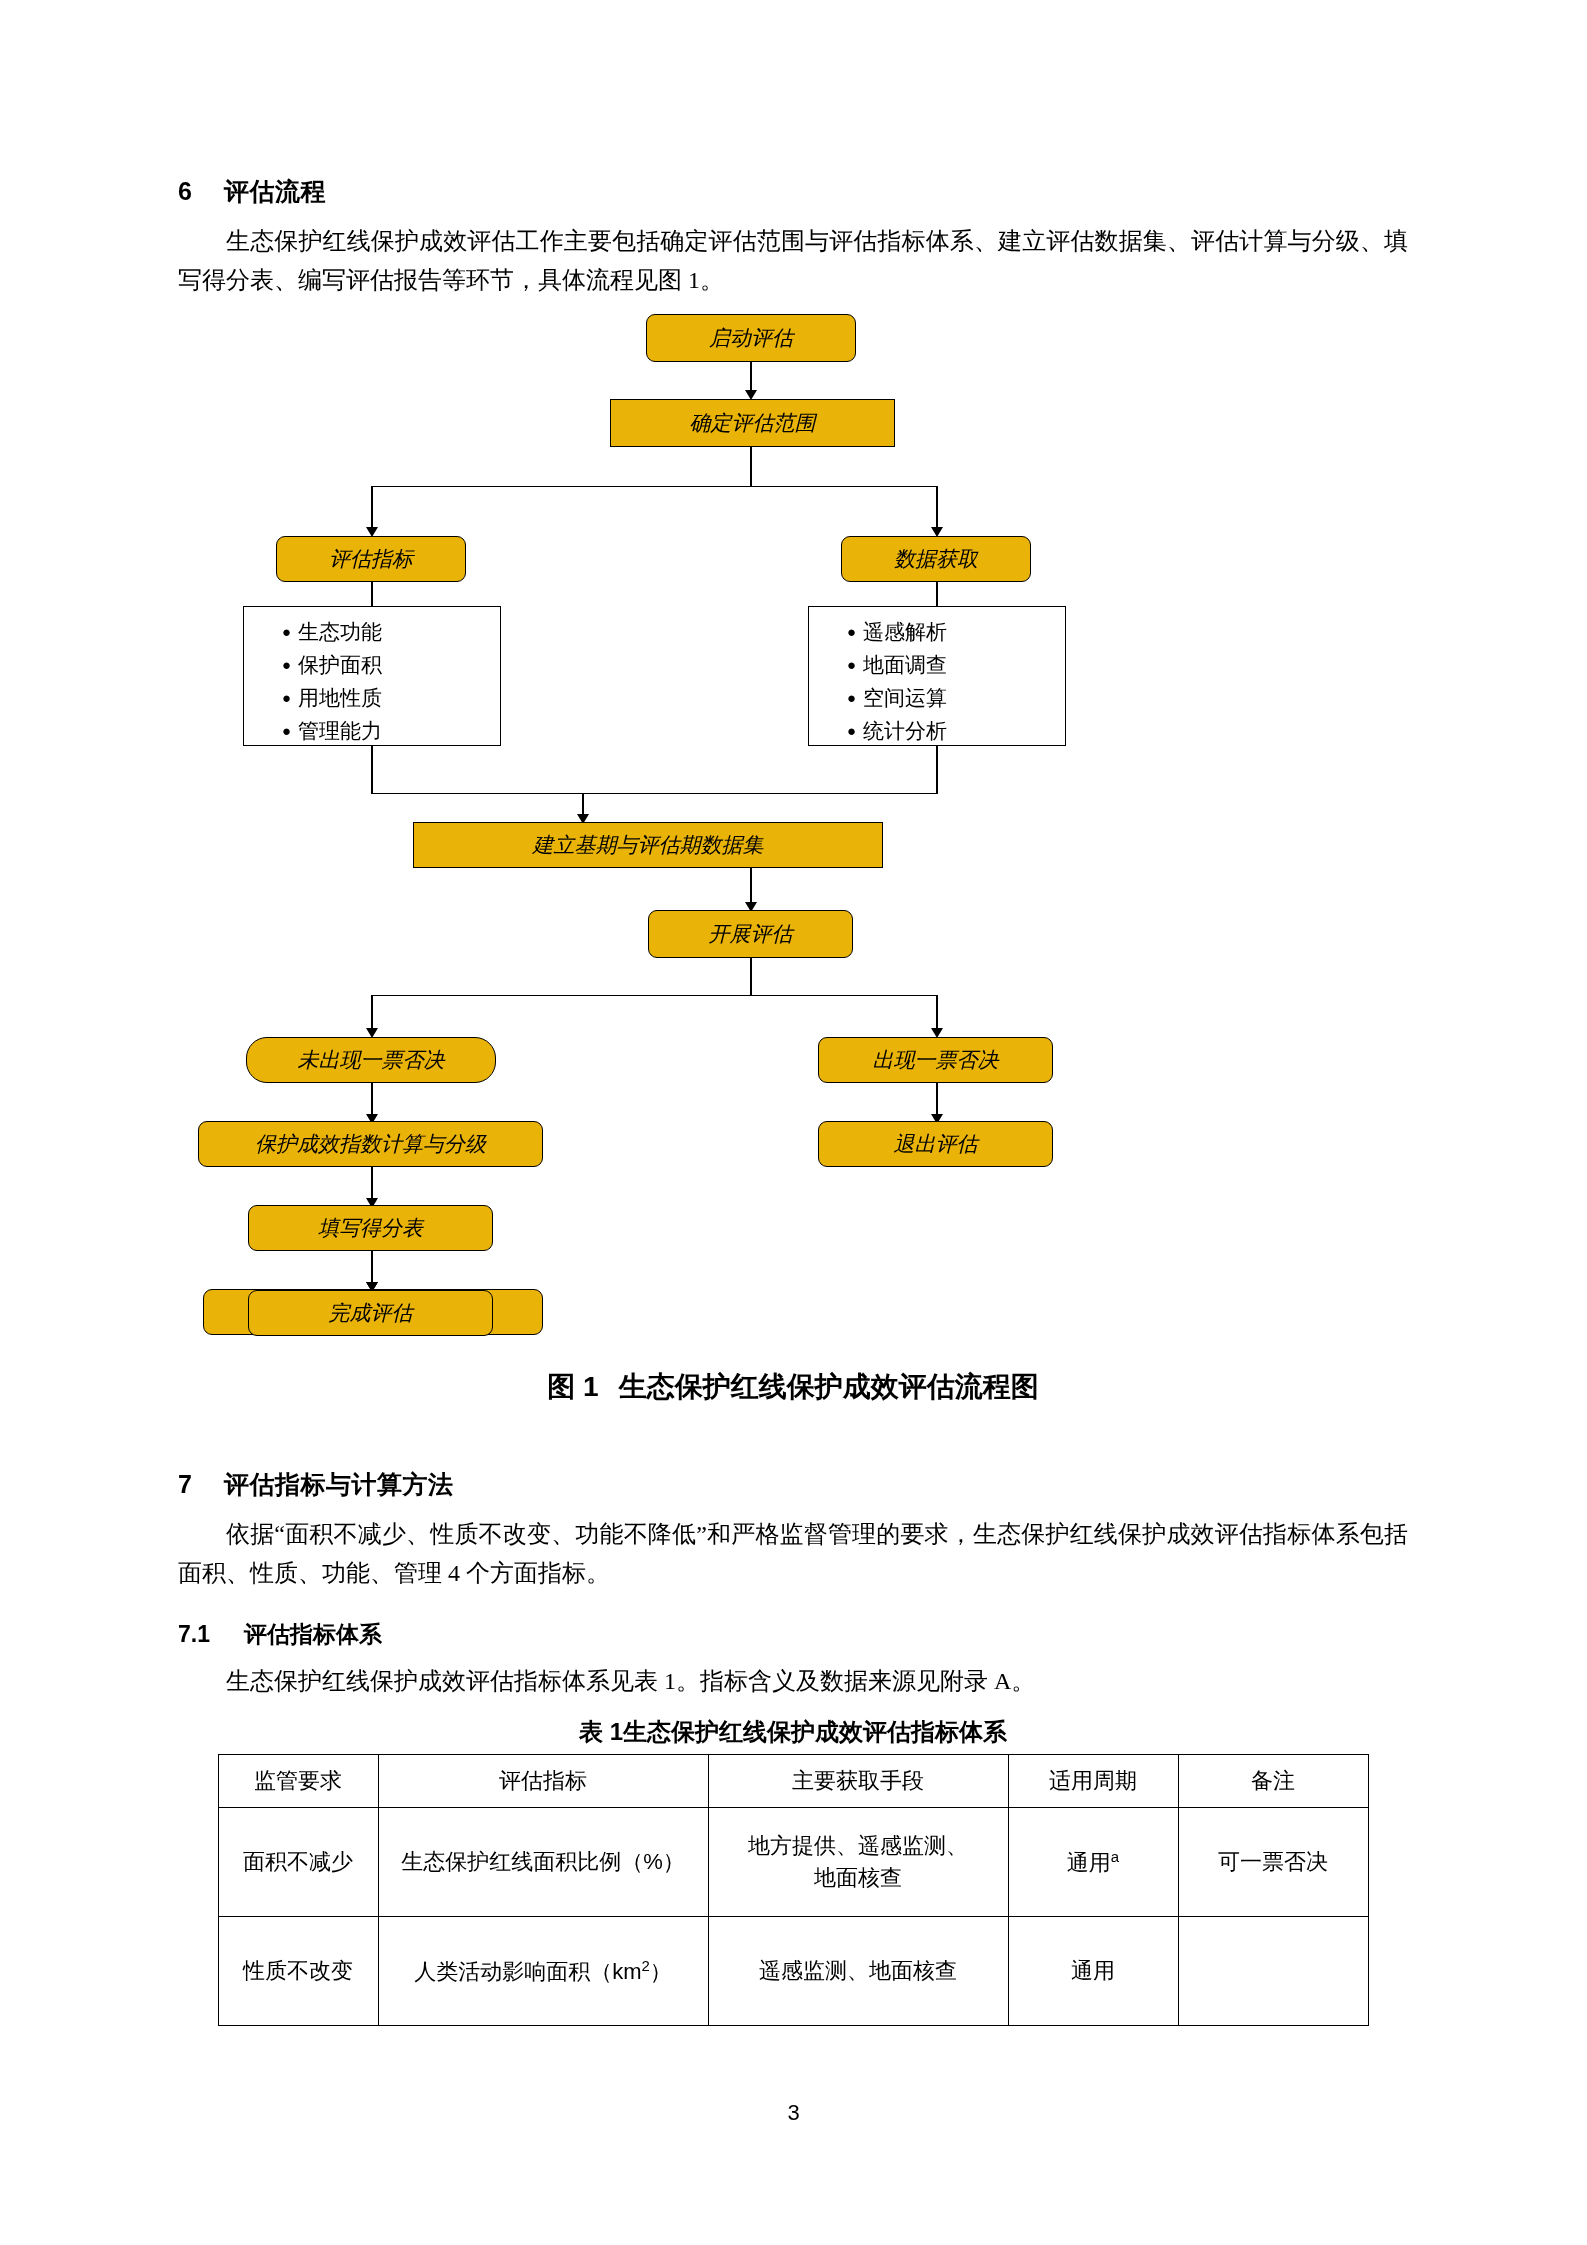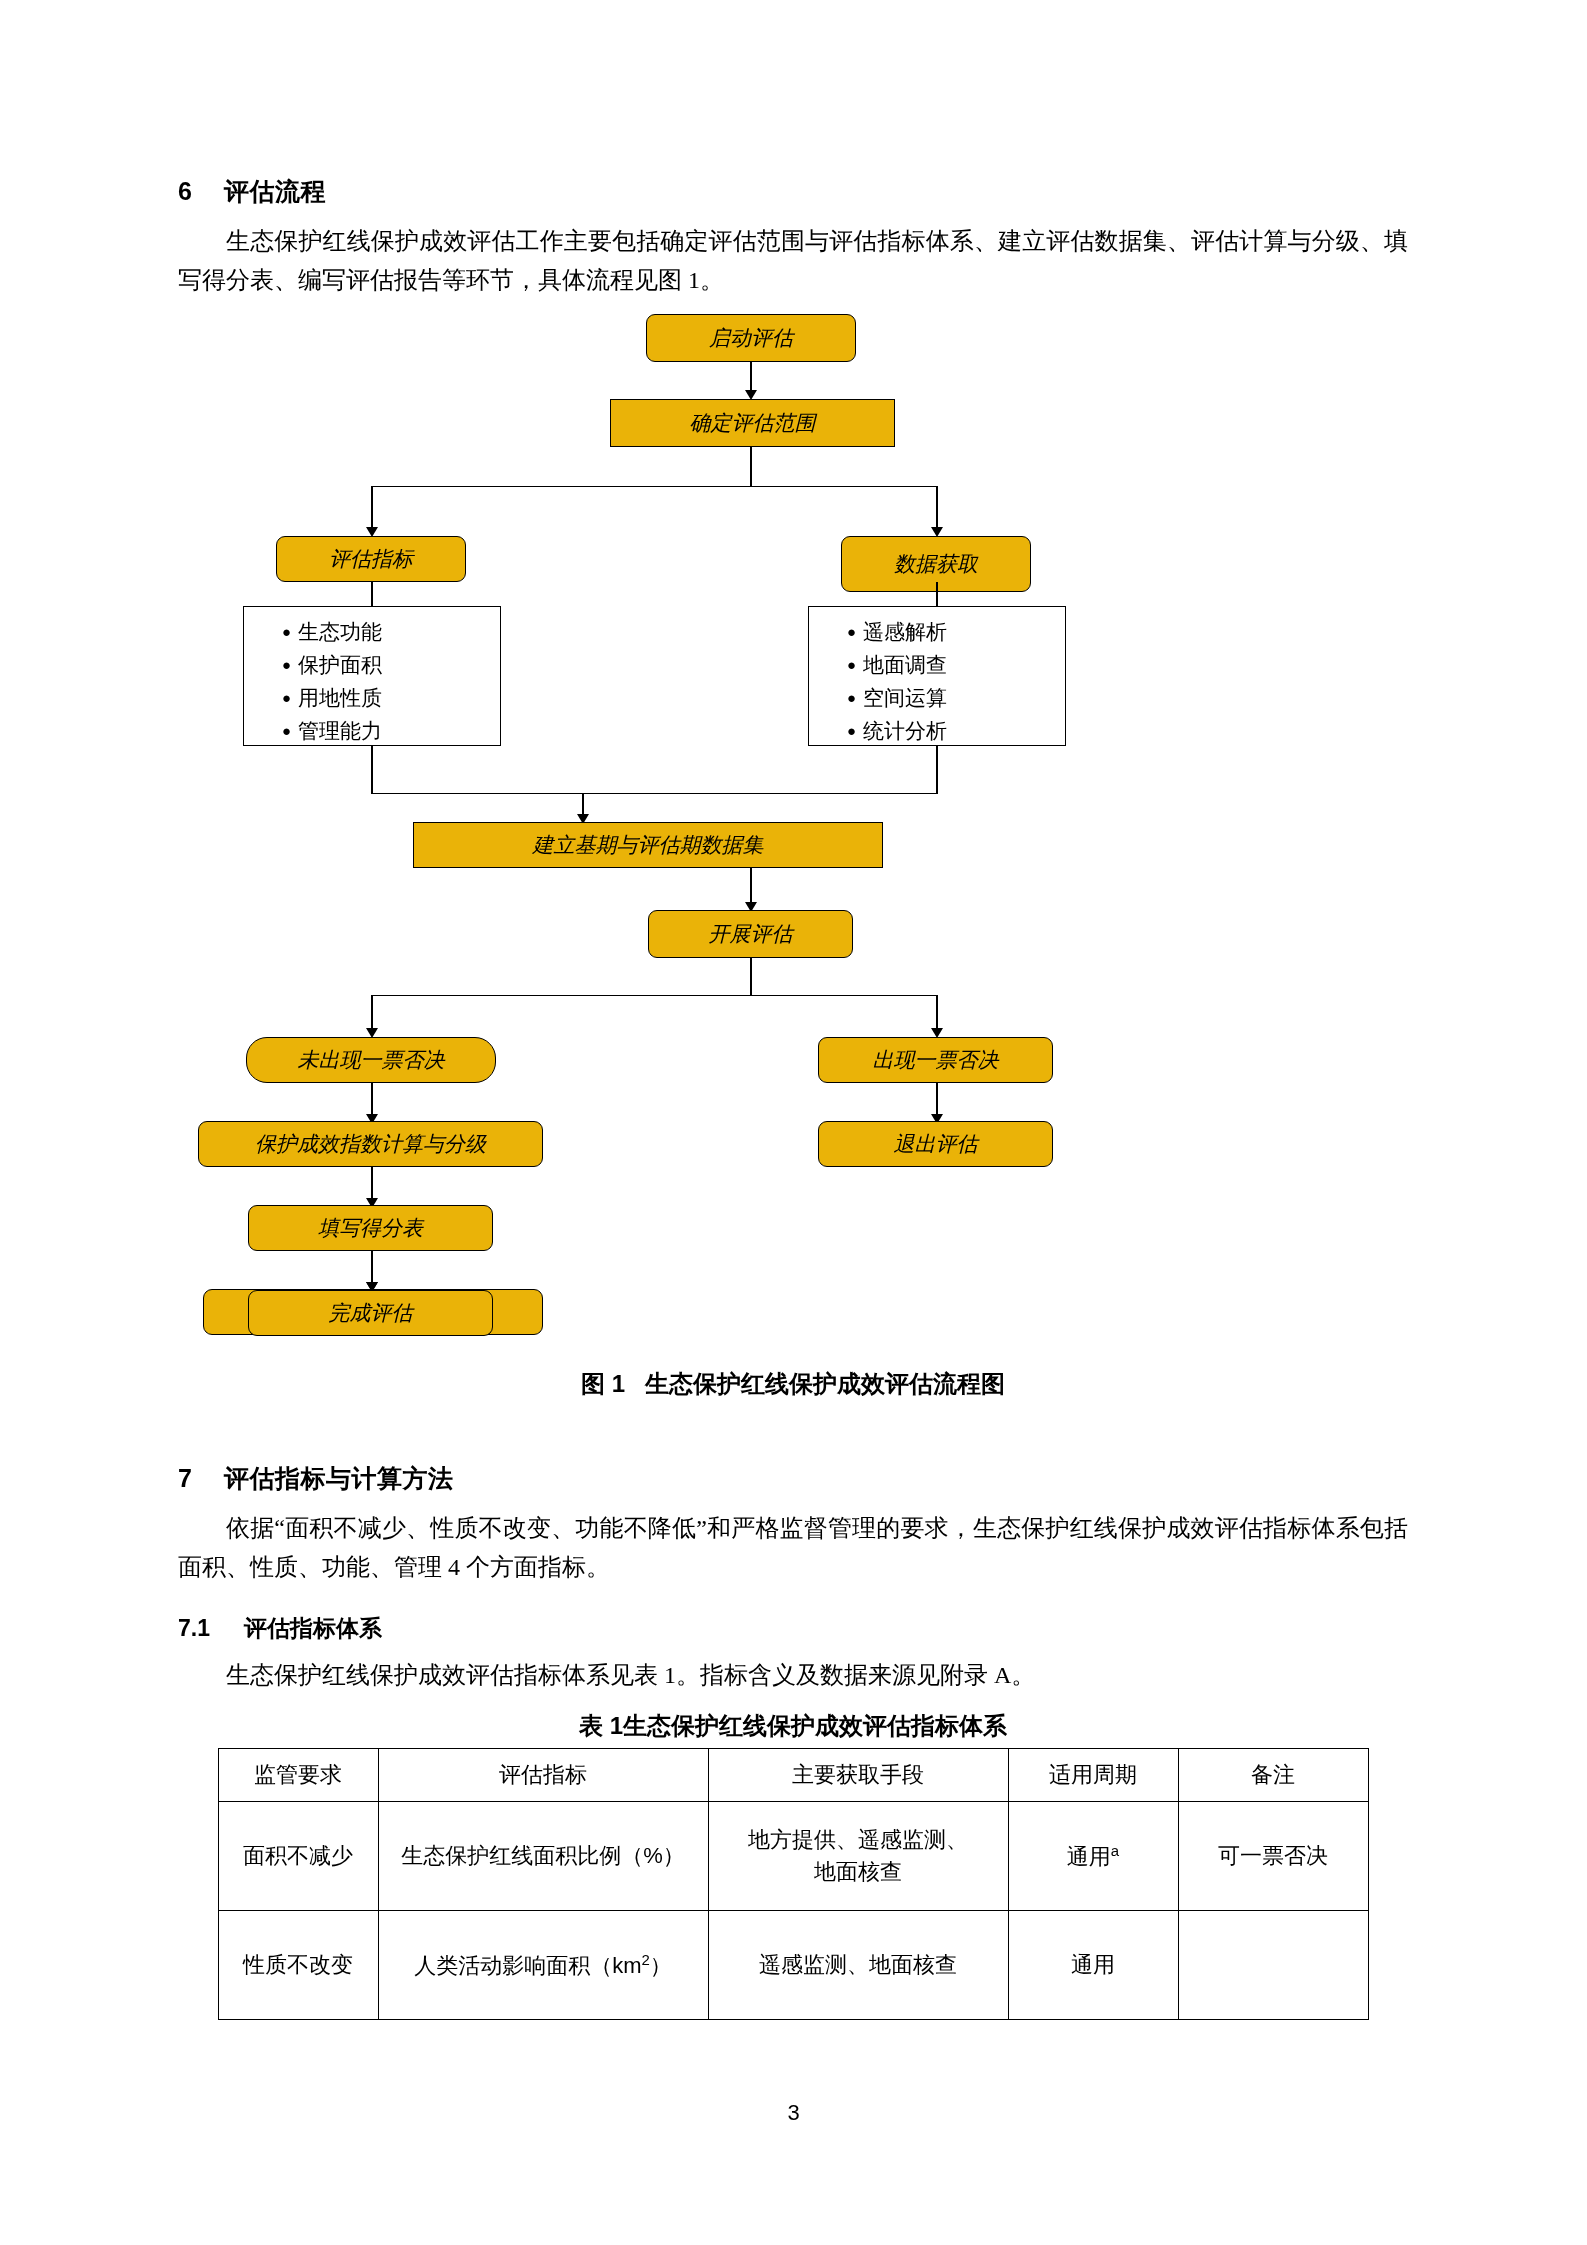--- a/index.html
+++ b/index.html
@@ -106,21 +106,21 @@
   .arrow {
     position: absolute;
     width: 0; height: 0;
     border-left: 6px solid transparent;
     border-right: 6px solid transparent;
     border-top: 10px solid #000;
   }
   .caption {
     text-align: center;
     font-family: "Liberation Sans", "DejaVu Sans", sans-serif;
-    font-size: 24px;
+    font-size: 28px;
     font-weight: bold;
     margin-top: 6px;
   }
   .caption .lbl { margin-right: 20px; }
 
   
   .tbl-title {
     text-align: center;
     font-family: "Liberation Sans", "DejaVu Sans", sans-serif;
     font-size: 24px;
@@ -177,21 +177,21 @@
 
       <div class="ln v" style="left:572px; top:133px; height:40px;"></div>
       <div class="ln h" style="left:193px; top:172px; width:566px;"></div>
       <div class="ln v" style="left:193px; top:172px; height:48px;"></div>
       <div class="arrow" style="left:188px; top:213px;"></div>
       <div class="ln v" style="left:758px; top:172px; height:48px;"></div>
       <div class="arrow" style="left:753px; top:213px;"></div>
 
       <div class="node round" style="left:98px; top:222px; width:190px; height:46px;">评估指标</div>
 
-      <div class="node round" style="left:663px; top:222px; width:190px; height:56px;">数据获取</div>
+      <div class="node round" style="left:663px; top:222px; width:190px; height:46px;">数据获取</div>
 
       <div class="ln v" style="left:193px; top:268px; height:24px;"></div>
       <div class="ln v" style="left:758px; top:268px; height:24px;"></div>
 
       <div class="listbox" style="left:65px; top:292px; width:258px; height:140px;">
         <div><span class="bullet">●</span><span>生态功能</span></div>
         <div><span class="bullet">●</span><span>保护面积</span></div>
         <div><span class="bullet">●</span><span>用地性质</span></div>
         <div><span class="bullet">●</span><span>管理能力</span></div>
       </div>

